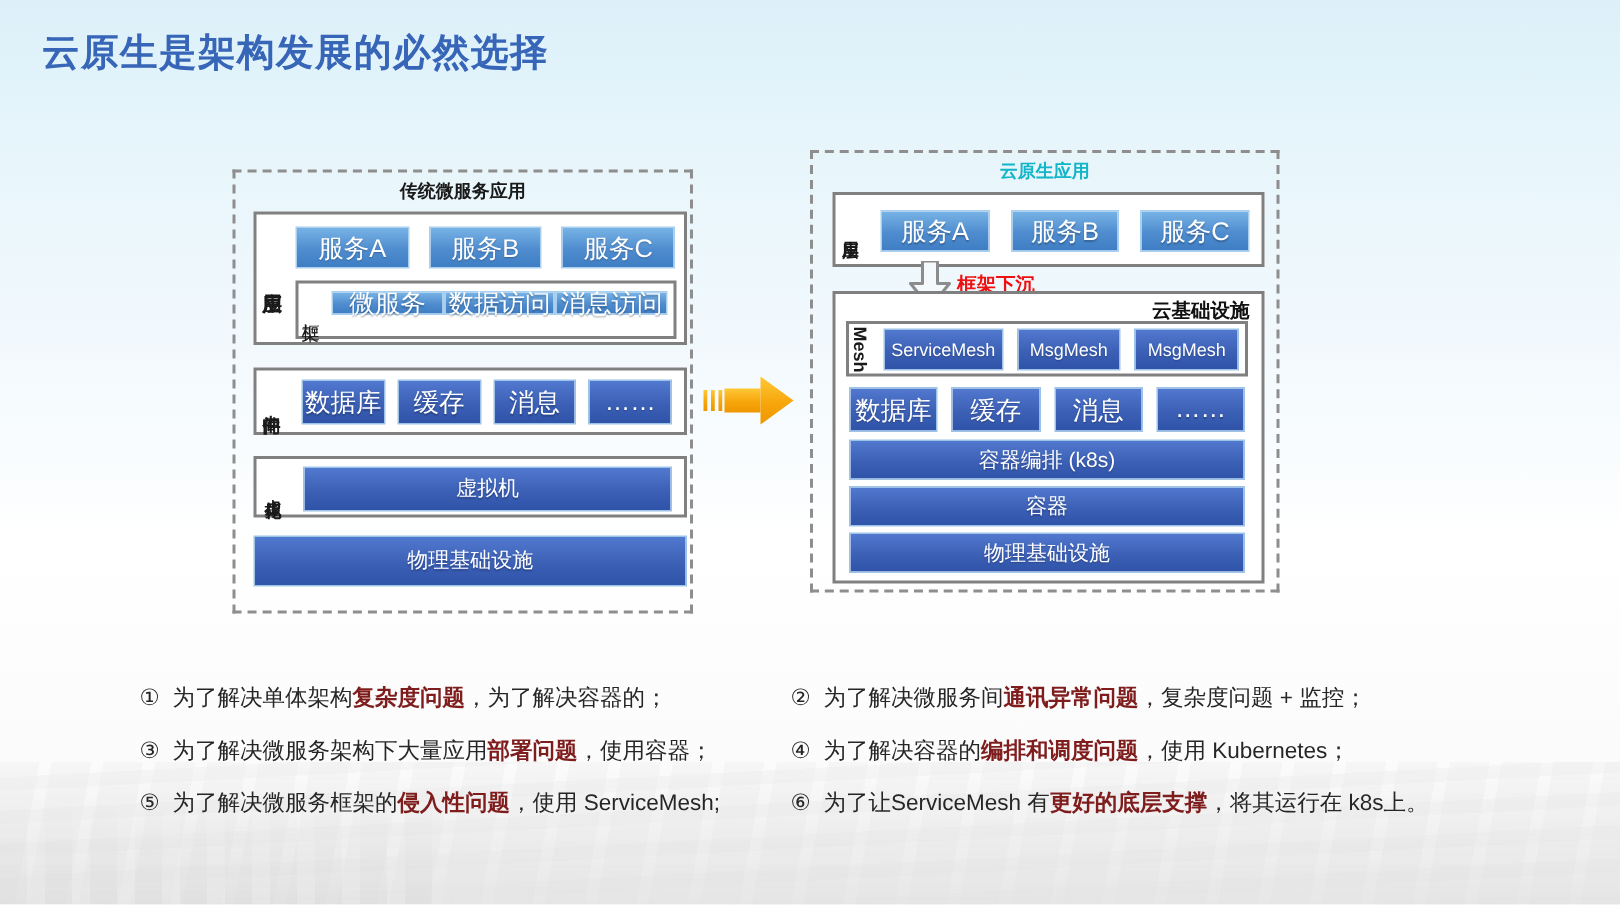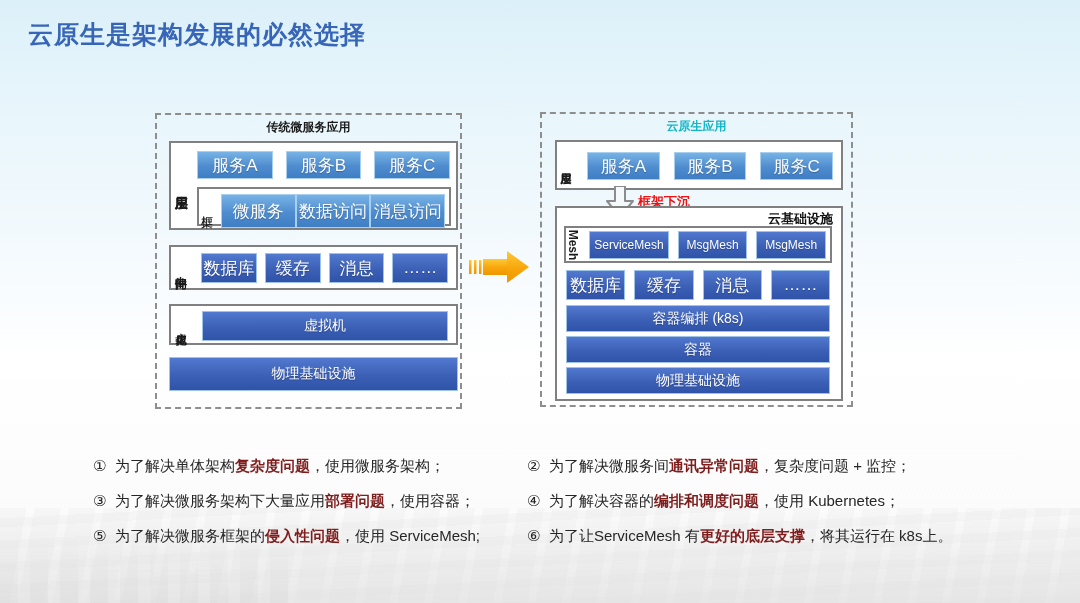--- a/index.html
+++ b/index.html
@@ -73,21 +73,21 @@
 
     <div class="solid-box" style="left:12px; top:26px; width:289px; height:89px;">
       <span class="vlabel" style="left:4px; font-size:13px;">应用层</span>
       <div class="row" style="left:26px; top:8px; right:6px; height:28px; gap:13px;">
         <div class="btn btn-light">服务A</div>
         <div class="btn btn-light">服务B</div>
         <div class="btn btn-light">服务C</div>
       </div>
       <div class="solid-box" style="left:26px; top:44px; right:5px; height:39px;">
         <span class="vlabel" style="left:2px; font-size:12px; font-weight:400;">框架</span>
-        <div class="row" style="left:22px; top:5px; right:4px; height:34px; ">
+        <div class="row" style="left:22px; top:5px; right:4px; height:16px; ">
           <div class="btn btn-light">微服务</div>
           <div class="btn btn-light">数据访问</div>
           <div class="btn btn-light">消息访问</div>
         </div>
       </div>
     </div>
 
     <div class="solid-box" style="left:12px; top:130px; width:289px; height:45px;">
       <span class="vlabel" style="left:4px; font-size:12px;">中间件</span>
       <div class="row" style="left:30px; top:6px; right:8px; height:30px; gap:8px;">
@@ -114,21 +114,21 @@
         <stop offset="1" stop-color="#ef9600"></stop>
       </linearGradient>
     </defs>
     <rect x="3" y="13" width="2.5" height="14" fill="url(#og)"></rect>
     <rect x="8" y="13" width="2.5" height="14" fill="url(#og)"></rect>
     <rect x="13" y="13" width="2.5" height="14" fill="url(#og)"></rect>
     <rect x="17" y="12" width="24" height="16" fill="url(#og)"></rect>
     <polygon points="41,4 63,20 41,36" fill="url(#og)"></polygon>
   </svg>
 
-  <div class="dashed-box" style="left:540px; top:112px; width:313px; height:295px;">
+  <div class="dashed-box" style="left:540px; top:100px; width:313px; height:295px;">
     <div class="diagram-title teal">云原生应用</div>
 
     <div class="solid-box" style="left:13px; top:26px; width:288px; height:50px;">
       <span class="vlabel" style="left:3px; font-size:11px;">应用层</span>
       <div class="row" style="left:30px; top:10px; right:8px; height:28px; gap:14px;">
         <div class="btn btn-light">服务A</div>
         <div class="btn btn-light">服务B</div>
         <div class="btn btn-light">服务C</div>
       </div>
     </div>
@@ -159,21 +159,21 @@
 
       <div class="bar" style="left:9px; top:97px; right:11px; height:27px;">容器编排 (k8s)</div>
       <div class="bar" style="left:9px; top:128px; right:11px; height:27px;">容器</div>
       <div class="bar" style="left:9px; top:159px; right:11px; height:27px;">物理基础设施</div>
     </div>
   </div>
 
   <div class="notes left-col">
     <div class="note">
       <span class="num">①</span>
-      <span class="txt"><span>为了解决单体架构</span><b>复杂度问题</b><span>，使用微服务架构；</span></span>
+      <span class="txt"><span>为了解决单体架构</span><b>复杂度问题</b><span>，为了解决容器的；</span></span>
     </div>
     <div class="note">
       <span class="num">③</span>
       <span class="txt"><span>为了解决微服务架构下大量应用</span><b>部署问题</b><span>，使用容器；</span></span>
     </div>
     <div class="note">
       <span class="num">⑤</span>
       <span class="txt"><span>为了解决微服务框架的</span><b>侵入性问题</b><span>，使用 ServiceMesh;</span></span>
     </div>
   </div>

